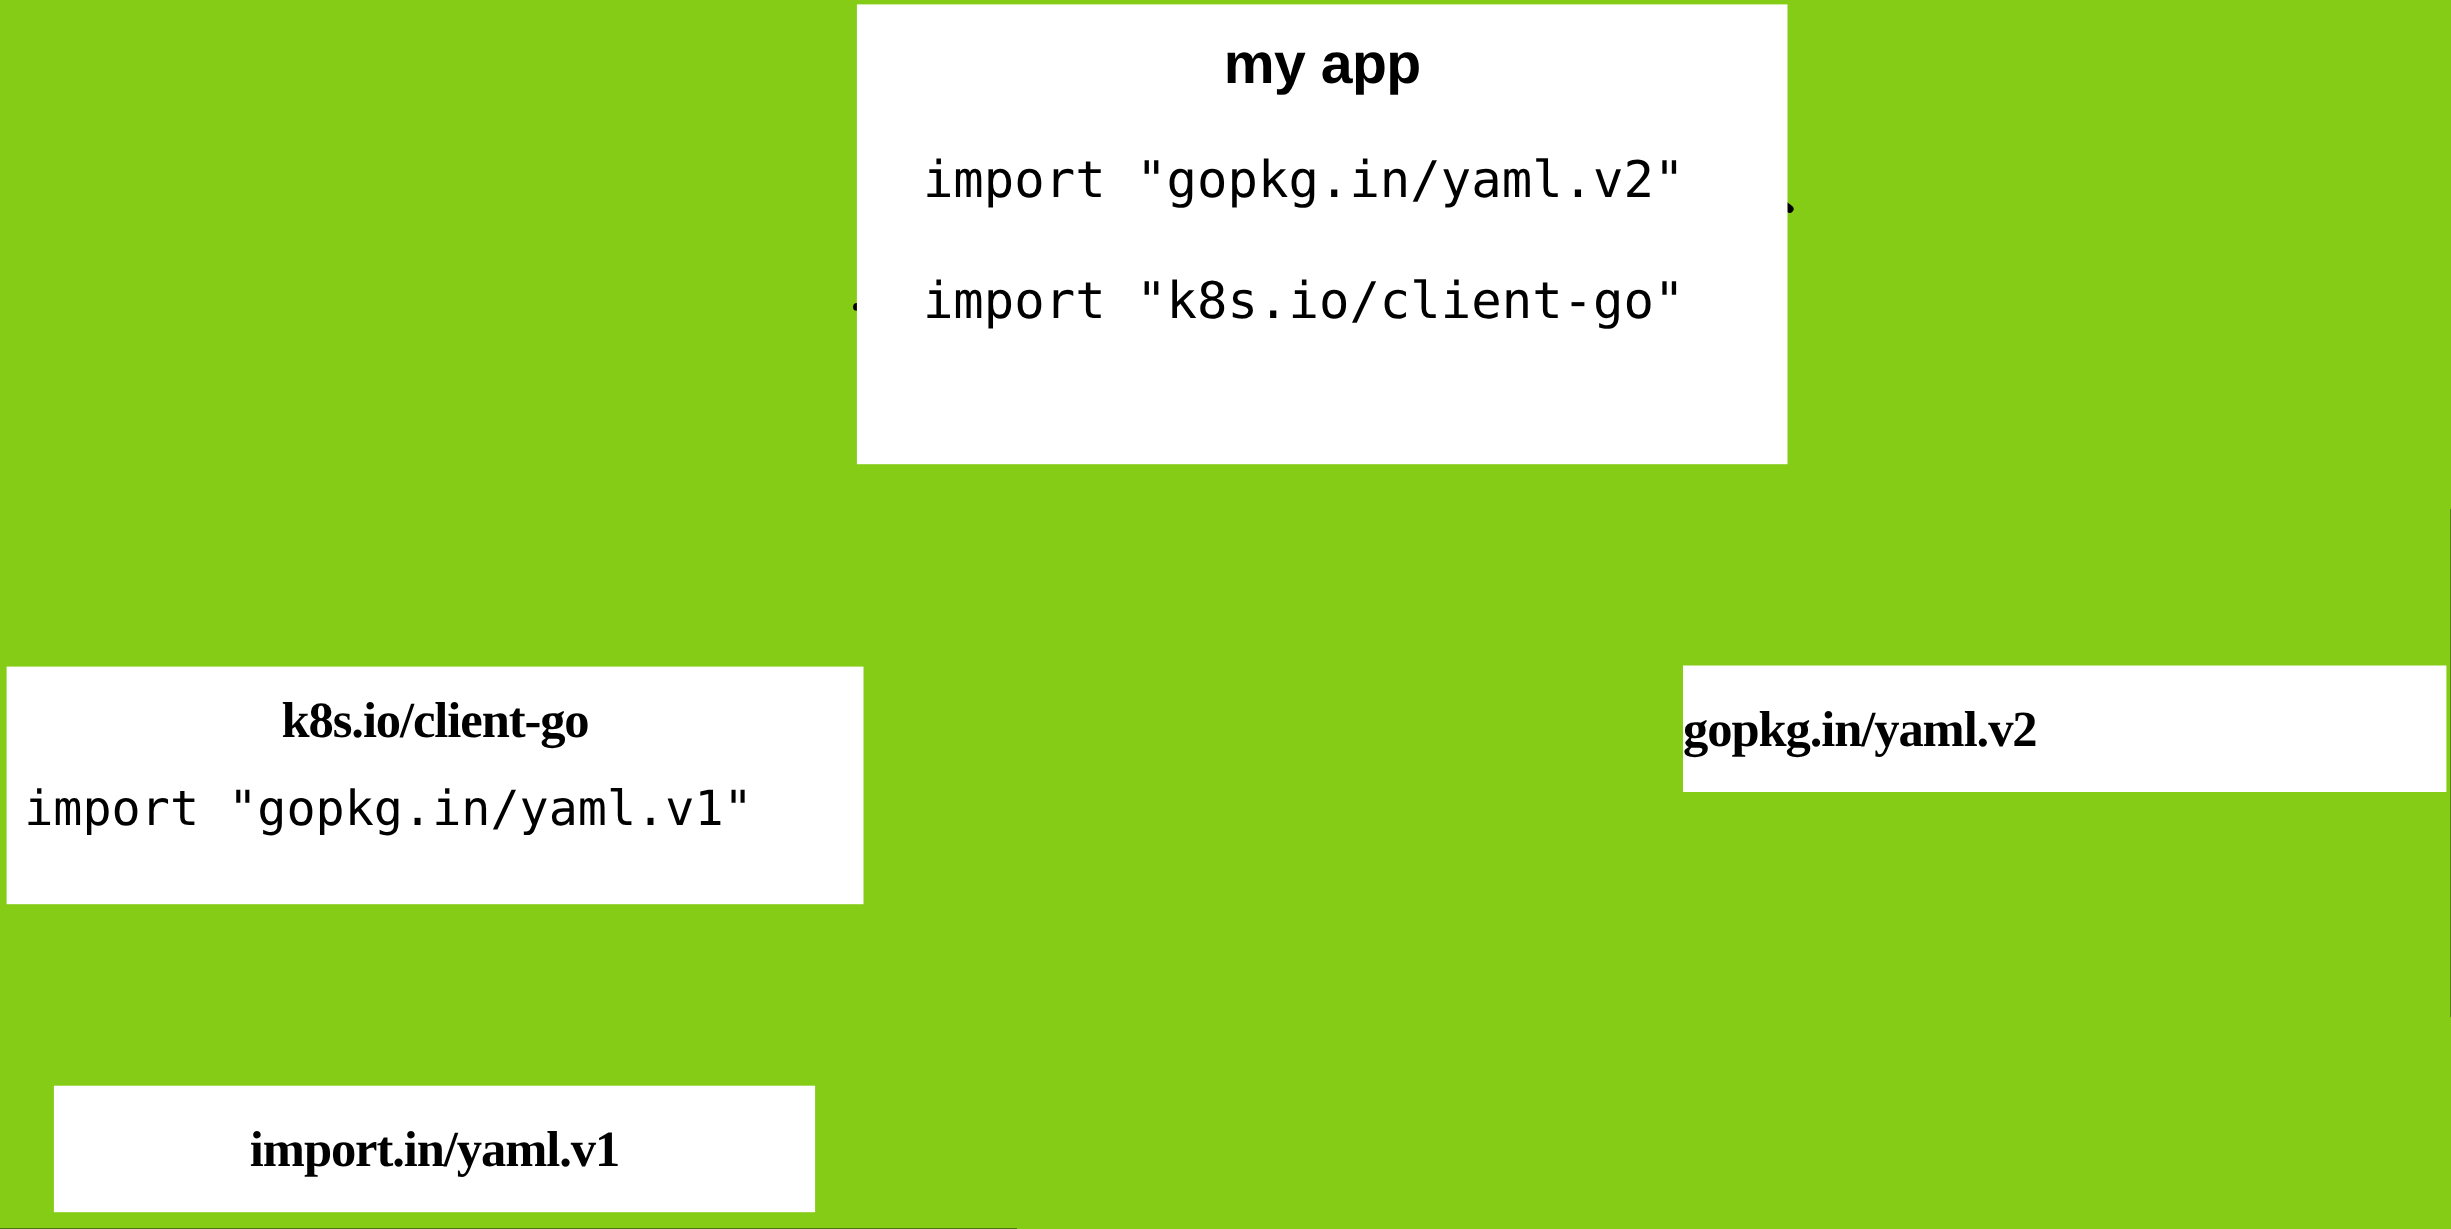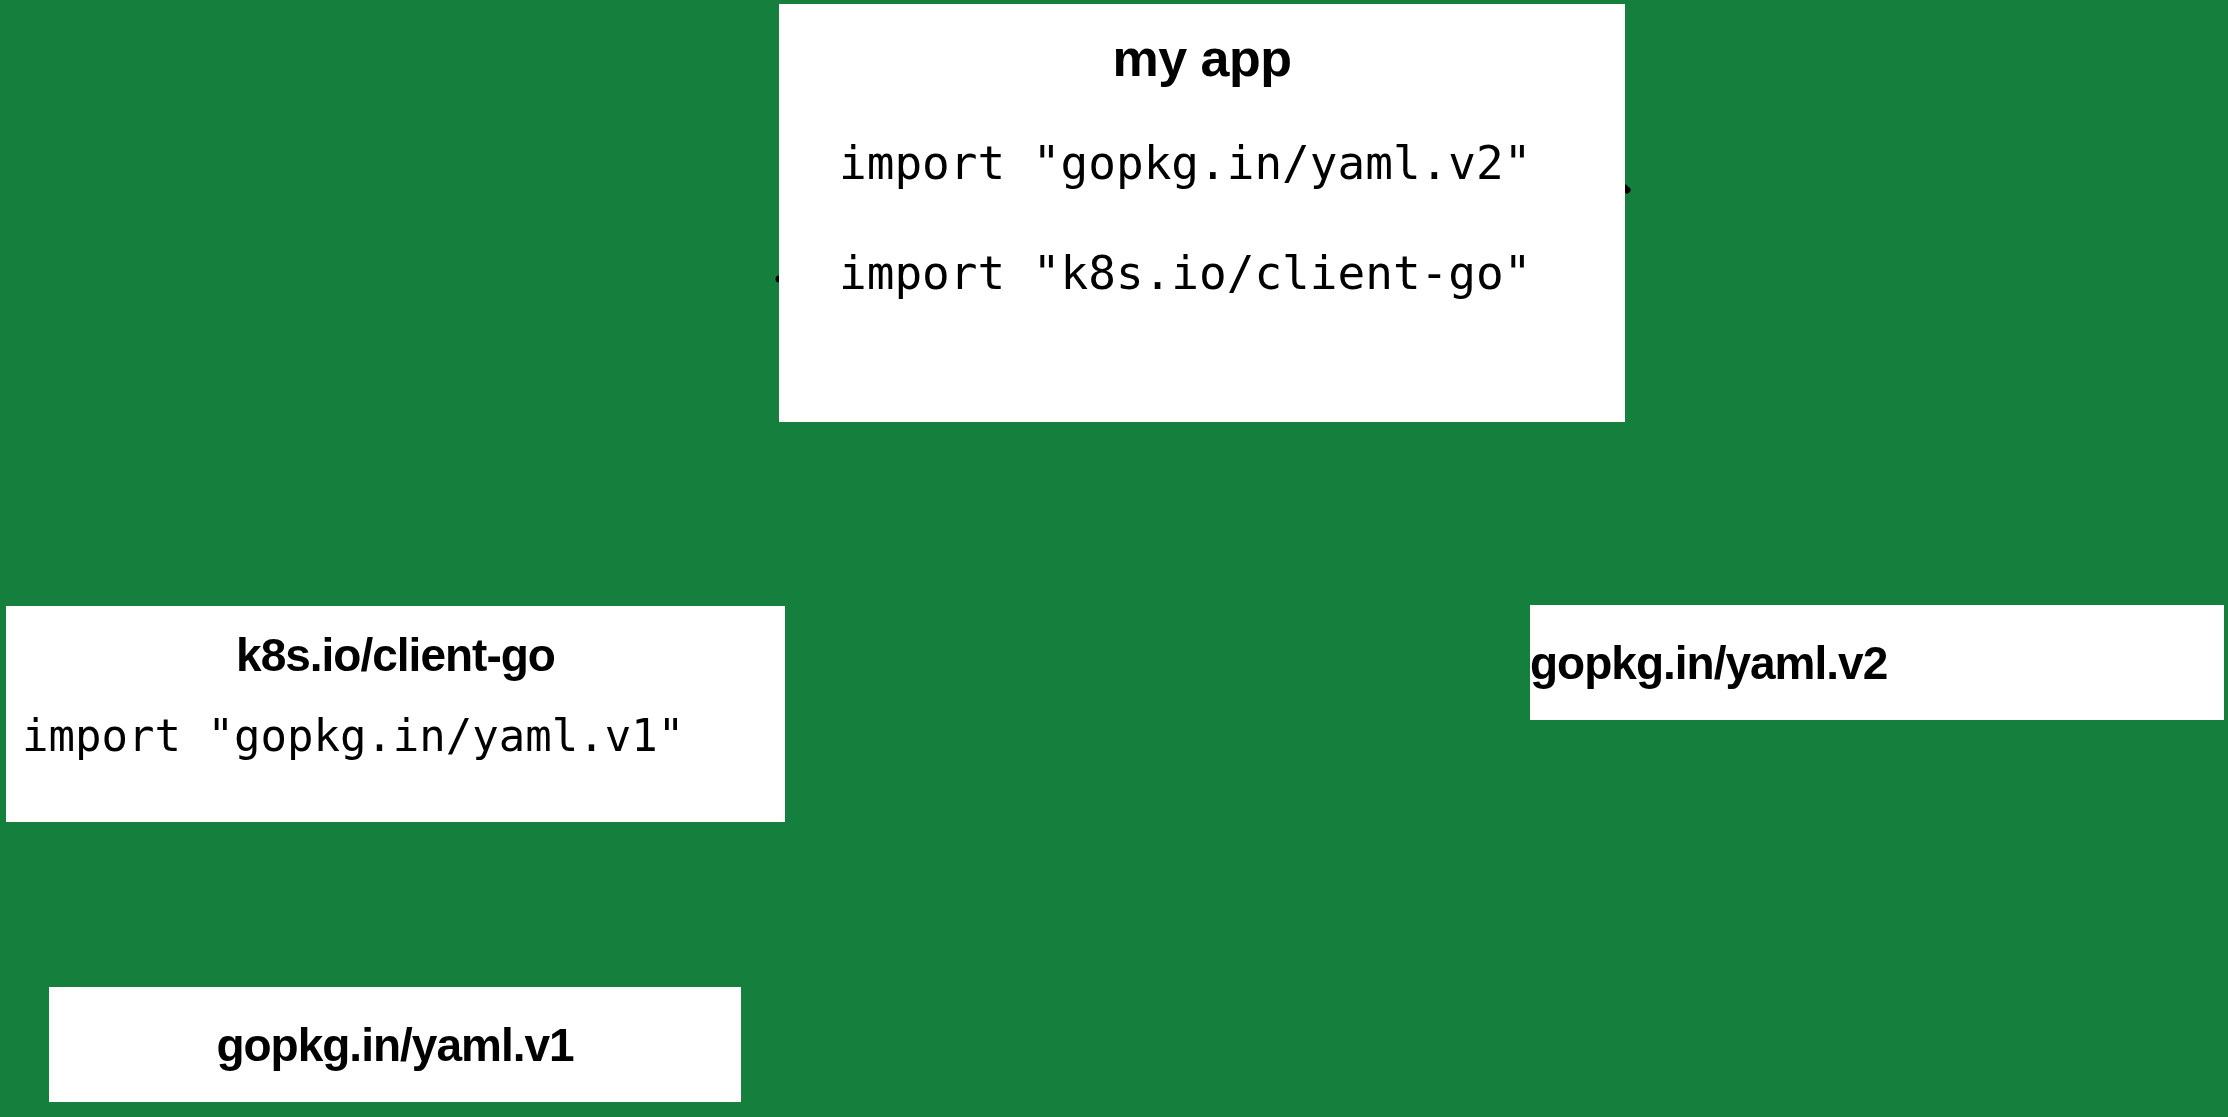--- a/index.html
+++ b/index.html
@@ -8,21 +8,21 @@
     padding: 0;
     background: #000000;
   }
   body {
     font-family: "DejaVu Sans", sans-serif;
   }
   #canvas {
     position: relative;
     width: 2228px;
     height: 1117px;
-    background: #15803d;
+    background: #84cc16;
     overflow: hidden;
   }
   .node {
     position: absolute;
     background: #ffffff;
     color: #000000;
     box-sizing: border-box;
     overflow: hidden;
   }
   .node-title {
@@ -30,21 +30,21 @@
     font-weight: bold;
     color: #000000;
     white-space: nowrap;
   }
   .title-sans {
     font-family: "Liberation Sans Narrow", "Liberation Sans", sans-serif;
     font-stretch: condensed;
     letter-spacing: -0.5px;
   }
   .title-mono {
-    font-family: Liberation Sans, sans-serif;
+    font-family: Liberation Serif, serif;
     letter-spacing: -1px;
   }
   .code-line {
     font-family: "DejaVu Serif", "Liberation Serif", serif;
     font-family: "DejaVu Sans Mono", "Liberation Mono", monospace;
     color: #000000;
     white-space: pre;
   }
 
   
@@ -146,16 +146,16 @@
   <div class="node" id="node-clientgo">
     <div class="node-title title-mono">k8s.io/client-go</div>
     <div class="code-line">import "gopkg.in/yaml.v1"</div>
   </div>
 
   <div class="node" id="node-yamlv2">
     <div class="node-title title-mono">gopkg.in/yaml.v2</div>
   </div>
 
   <div class="node" id="node-yamlv1">
-    <div class="node-title title-mono">gopkg.in/yaml.v1</div>
+    <div class="node-title title-mono">import.in/yaml.v1</div>
   </div>
 
 </div>
 
 </body></html>

